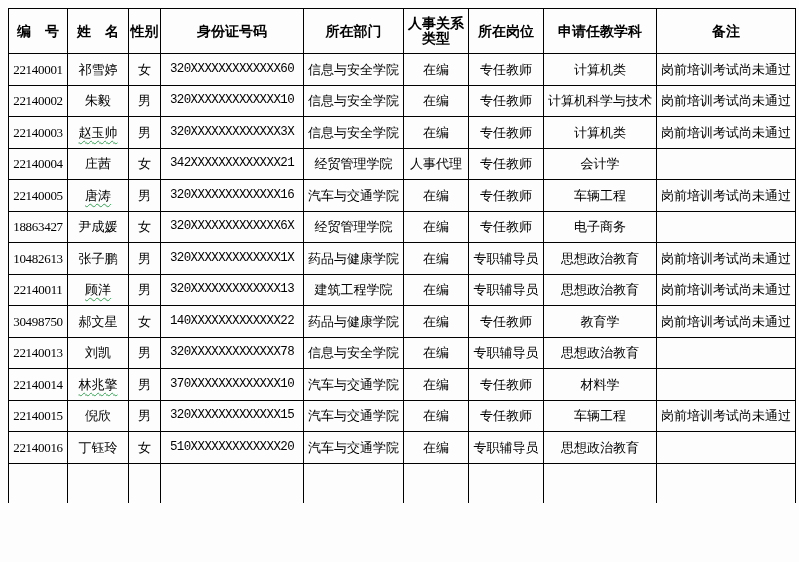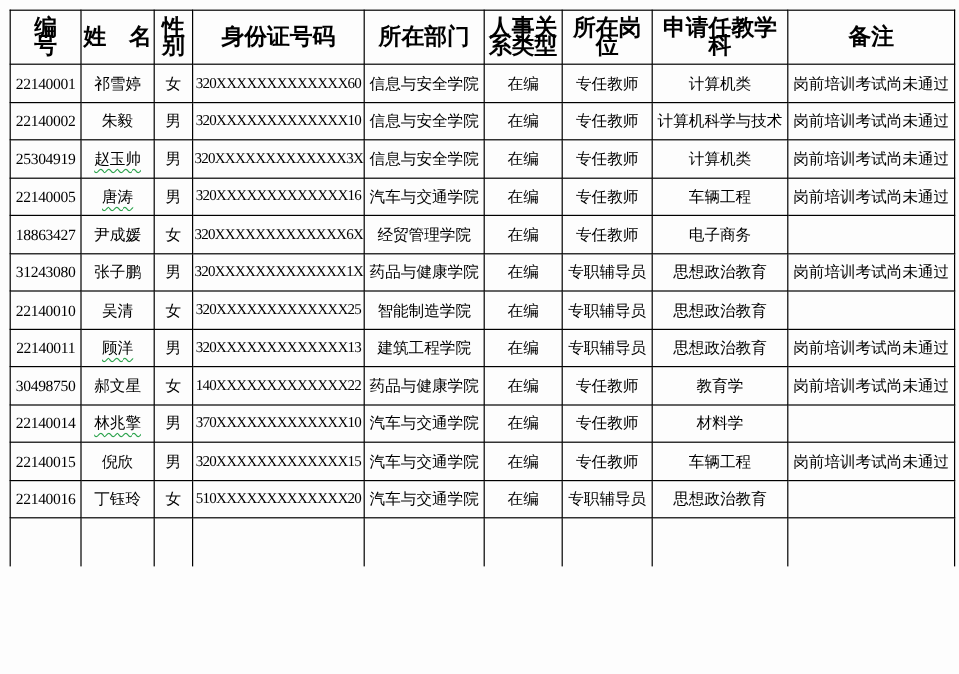--- a/index.html
+++ b/index.html
@@ -25,31 +25,31 @@
     vertical-align: middle;
     padding: 0 1px;
     font-size: 13px;
     color: #000;
     overflow: hidden;
     line-height: 15px;
   }
   thead td {
     height: 44px;
     font-weight: bold;
-    font-size: 19px;
+    font-size: 14px;
   }
   tbody tr { height: 31.5px; }
   td.num {
     font-family: "Liberation Serif", "DejaVu Serif", serif;
     letter-spacing: -0.3px;
     font-size: 13px;
     margin-left: 32px;
   }
   td.idnum {
-    font-family: Liberation Serif, serif;
+    font-family: Liberation Mono, monospace;
     letter-spacing: -0.6px;
     font-size: 12.5px;
     white-space: nowrap;
   }
   span.misspell {
     text-decoration-line: underline;
     text-decoration-style: wavy;
     text-decoration-color: var(--squiggle, #2fa44f);
     text-decoration-thickness: 1px;
     text-underline-offset: 3px;
@@ -103,29 +103,40 @@
         <td><span>朱毅</span></td>
         <td>男</td>
         <td class="idnum">320XXXXXXXXXXXXX10</td>
         <td>信息与安全学院</td>
         <td>在编</td>
         <td>专任教师</td>
         <td>计算机科学与技术</td>
         <td>岗前培训考试尚未通过</td>
       </tr>
       <tr>
-        <td class="num">25304919</td>
+        <td class="num">22140003</td>
         <td><span class="misspell">赵玉帅</span></td>
         <td>男</td>
         <td class="idnum">320XXXXXXXXXXXXX3X</td>
         <td>信息与安全学院</td>
         <td>在编</td>
         <td>专任教师</td>
         <td>计算机类</td>
         <td>岗前培训考试尚未通过</td>
+      </tr>
+      <tr>
+        <td class="num">22140004</td>
+        <td><span>庄茜</span></td>
+        <td>女</td>
+        <td class="idnum">342XXXXXXXXXXXXX21</td>
+        <td>经贸管理学院</td>
+        <td>人事代理</td>
+        <td>专任教师</td>
+        <td>会计学</td>
+        <td></td>
       </tr>
       <tr>
         <td class="num">22140005</td>
         <td><span class="misspell">唐涛</span></td>
         <td>男</td>
         <td class="idnum">320XXXXXXXXXXXXX16</td>
         <td>汽车与交通学院</td>
         <td>在编</td>
         <td>专任教师</td>
         <td>车辆工程</td>
@@ -136,62 +147,62 @@
         <td><span>尹成媛</span></td>
         <td>女</td>
         <td class="idnum">320XXXXXXXXXXXXX6X</td>
         <td>经贸管理学院</td>
         <td>在编</td>
         <td>专任教师</td>
         <td>电子商务</td>
         <td></td>
       </tr>
       <tr>
-        <td class="num">31243080</td>
+        <td class="num">10482613</td>
         <td><span>张子鹏</span></td>
         <td>男</td>
         <td class="idnum">320XXXXXXXXXXXXX1X</td>
         <td>药品与健康学院</td>
         <td>在编</td>
         <td>专职辅导员</td>
         <td>思想政治教育</td>
         <td>岗前培训考试尚未通过</td>
       </tr>
       <tr>
-        <td class="num">22140010</td>
-        <td><span>吴清</span></td>
-        <td>女</td>
-        <td class="idnum">320XXXXXXXXXXXXX25</td>
-        <td>智能制造学院</td>
-        <td>在编</td>
-        <td>专职辅导员</td>
-        <td>思想政治教育</td>
-        <td></td>
-      </tr>
-      <tr>
         <td class="num">22140011</td>
         <td><span class="misspell">顾洋</span></td>
         <td>男</td>
         <td class="idnum">320XXXXXXXXXXXXX13</td>
         <td>建筑工程学院</td>
         <td>在编</td>
         <td>专职辅导员</td>
         <td>思想政治教育</td>
         <td>岗前培训考试尚未通过</td>
       </tr>
       <tr>
         <td class="num">30498750</td>
         <td><span>郝文星</span></td>
         <td>女</td>
         <td class="idnum">140XXXXXXXXXXXXX22</td>
         <td>药品与健康学院</td>
         <td>在编</td>
         <td>专任教师</td>
         <td>教育学</td>
         <td>岗前培训考试尚未通过</td>
+      </tr>
+      <tr>
+        <td class="num">22140013</td>
+        <td><span>刘凯</span></td>
+        <td>男</td>
+        <td class="idnum">320XXXXXXXXXXXXX78</td>
+        <td>信息与安全学院</td>
+        <td>在编</td>
+        <td>专职辅导员</td>
+        <td>思想政治教育</td>
+        <td></td>
       </tr>
       <tr>
         <td class="num">22140014</td>
         <td><span class="misspell">林兆擎</span></td>
         <td>男</td>
         <td class="idnum">370XXXXXXXXXXXXX10</td>
         <td>汽车与交通学院</td>
         <td>在编</td>
         <td>专任教师</td>
         <td>材料学</td>

